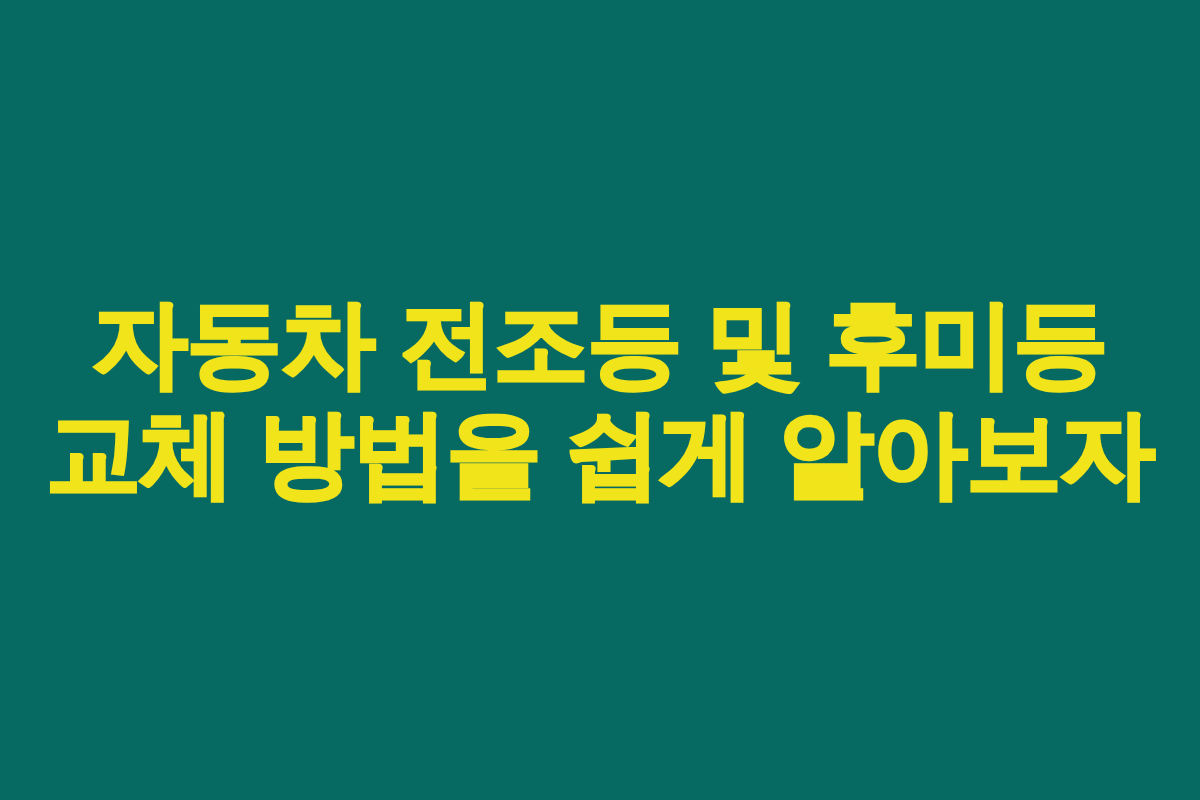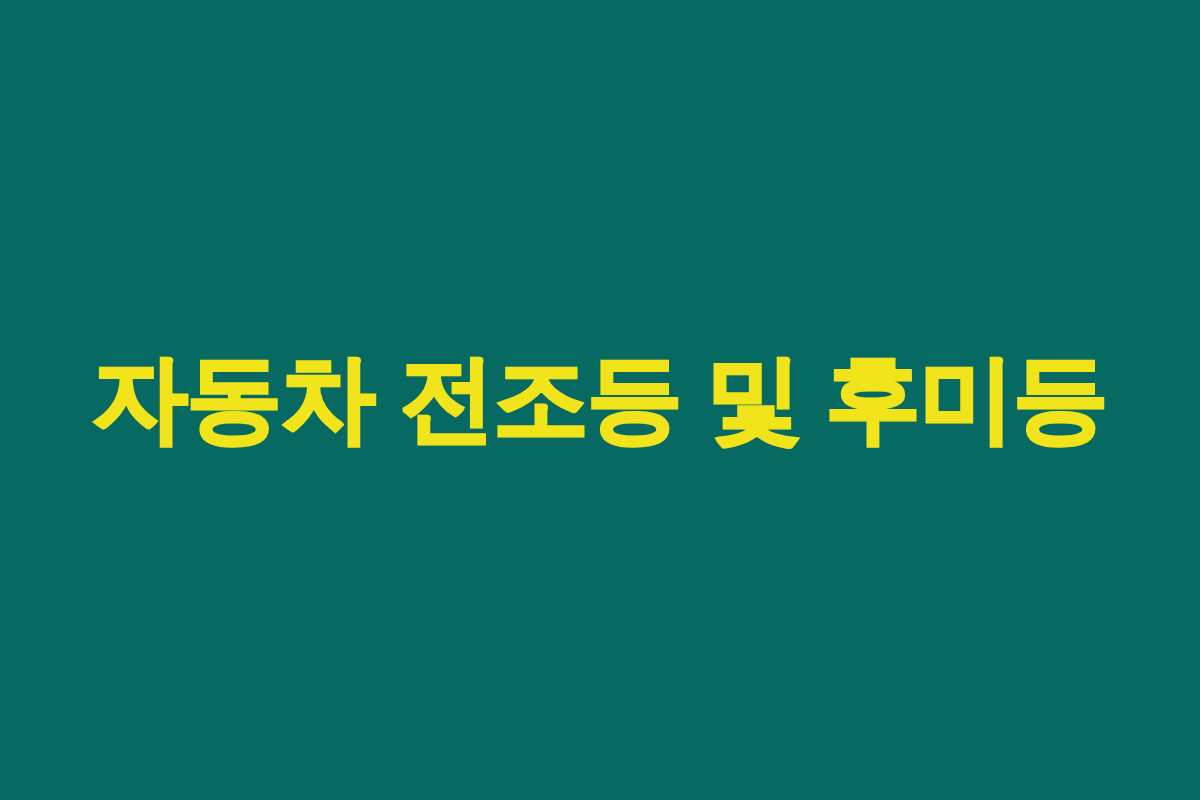--- a/index.html
+++ b/index.html
@@ -63,16 +63,17 @@
 </style>
 </head>
 <body>
 
 <div class="banner" style="background: rgb(7, 106, 98);">
 
   <div class="title-block">
 
     <span class="title-line title-line--1" style="color: rgb(242, 228, 26); -webkit-text-stroke: 3.2px rgb(242, 228, 26);">자동차 전조등 및 후미등</span>
 
+    <span class="title-line title-line--2" style="color: rgb(242, 228, 26); -webkit-text-stroke: 3.2px rgb(242, 228, 26);">교체 방법을 쉽게 알아보자</span>
 
   </div>
 
 </div>
 
 </body></html>

